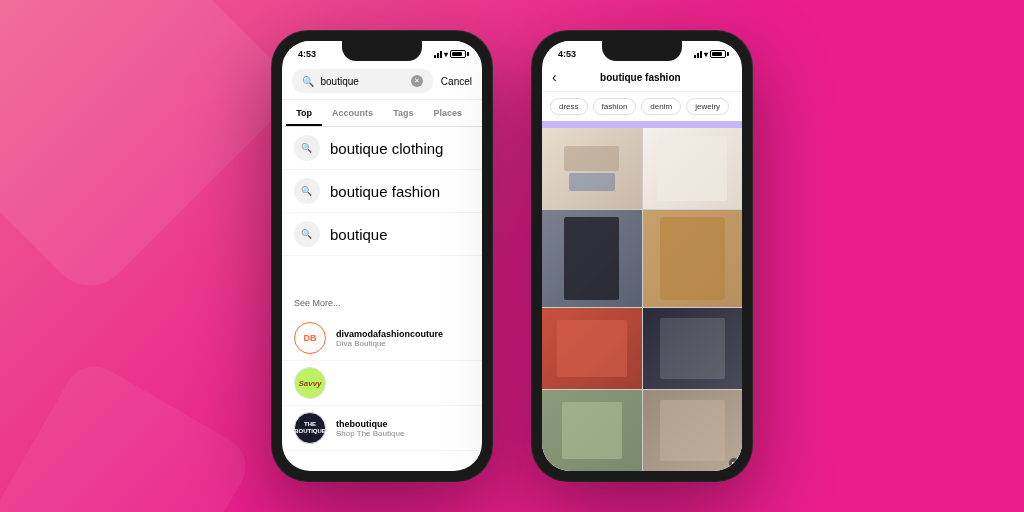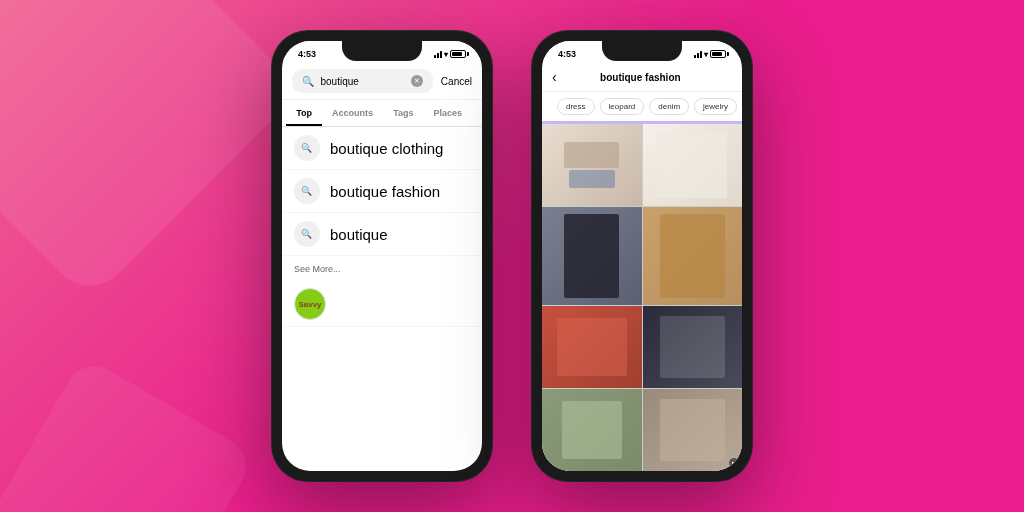--- a/index.html
+++ b/index.html
@@ -227,20 +227,21 @@
 
     .result-text {
       font-size: 15px;
       color: #000;
     }
 
     .see-more {
       padding: 8px 12px;
       font-size: 9px;
       color: #666;
+      margin-top: 34px;
     }
 
     .account-item {
       display: flex;
       align-items: center;
       gap: 10px;
       padding: 6px 12px;
       border-bottom: 1px solid #f5f5f5;
     }
 
@@ -257,23 +258,24 @@
       font-weight: 700;
     }
 
     .avatar-diva {
       background: linear-gradient(135deg, #fff 0%, #f8f8f8 100%);
       border: 1.5px solid #ff6b35;
       color: #ff6b35;
     }
 
     .avatar-savvy {
-      background: #84cc16;
+      background: #bef264;
       color: #8B4513;
       font-size: 8px;
+      font-style: italic;
     }
 
     .avatar-boutique {
       background: #1a1a2e;
       color: #fff;
       font-size: 6px;
       font-weight: 700;
       text-align: center;
       line-height: 1.2;
     }
@@ -300,22 +302,22 @@
       text-align: center;
       font-size: 10px;
       font-weight: 600;
       color: #000;
       margin-right: 16px;
     }
 
     .filter-tags {
       display: flex;
       gap: 5px;
-      padding: 6px 15px;
-      border-bottom: 3px solid #c4b5fd;
+      padding: 6px 8px;
+      border-bottom: 7px solid #c4b5fd;
       overflow: hidden;
     }
 
     .filter-tag {
       padding: 3px 8px;
       border: 1px solid #ddd;
       border-radius: 14px;
       font-size: 8px;
       color: #333;
       white-space: nowrap;
@@ -390,25 +392,39 @@
           <div class="result-icon">🔍</div>
           <span class="result-text">boutique fashion</span>
         </div>
         <div class="search-result-item">
           <div class="result-icon">🔍</div>
           <span class="result-text">boutique</span>
         </div>
 
         <div class="see-more">See More...</div>
 
+        <div class="account-item">
+          <div class="account-avatar avatar-diva">DB</div>
+          <div class="account-info">
+            <div class="account-username">divamodafashioncouture</div>
+            <div class="account-name">Diva Boutique</div>
+          </div>
+        </div>
 
         <div class="account-item">
           <div class="account-avatar avatar-savvy">Savvy</div>
         </div>
 
+        <div class="account-item">
+          <div class="account-avatar avatar-boutique">THE<br>BOUTIQUE</div>
+          <div class="account-info">
+            <div class="account-username">theboutique</div>
+            <div class="account-name">Shop The Boutique</div>
+          </div>
+        </div>
       </div>
     </div>
   </div>
 
   <div class="phone">
     <div class="phone-screen">
 
       <div class="notch-area">
         <div class="notch"></div>
         <span class="status-time">4:53</span>
@@ -425,21 +441,21 @@
         </div>
       </div>
 
       <div class="fashion-header">
         <span class="back-btn">‹</span>
         <span class="fashion-title">boutique fashion</span>
       </div>
 
       <div class="filter-tags">
         <span class="filter-tag">dress</span>
-        <span class="filter-tag">leopard</span>
+        <span class="filter-tag">fashion</span>
         <span class="filter-tag">denim</span>
         <span class="filter-tag">jewelry</span>
       </div>
 
       <div style="flex:1; overflow:hidden; display:flex; flex-direction:column; gap:1px; background:#ccc;">
 
         <div style="display:flex; gap:1px; flex:1;">
           <div style="flex:1; background: linear-gradient(135deg, #e8ddd0 0%, #c8b8a8 100%); position:relative;">
             <div style="position:absolute; inset:0; display:flex; flex-direction:column; align-items:center; justify-content:center; gap:2px; padding:4px;">
               <div style="width:60%; height:35%; background:rgba(180,160,140,0.6); border-radius:2px;"></div>

